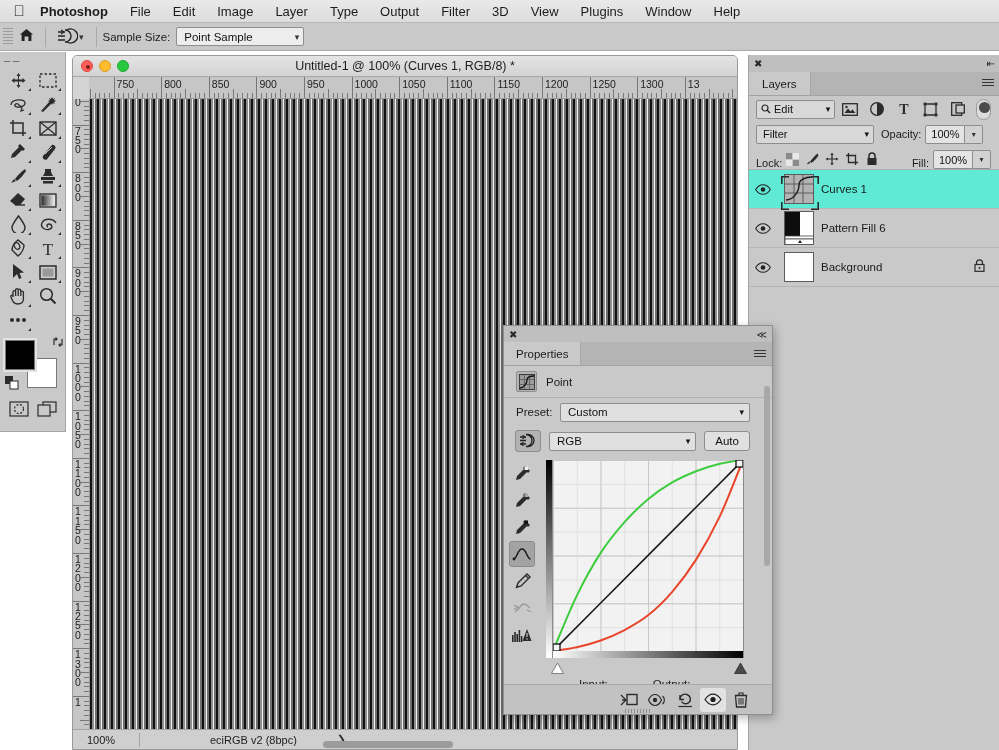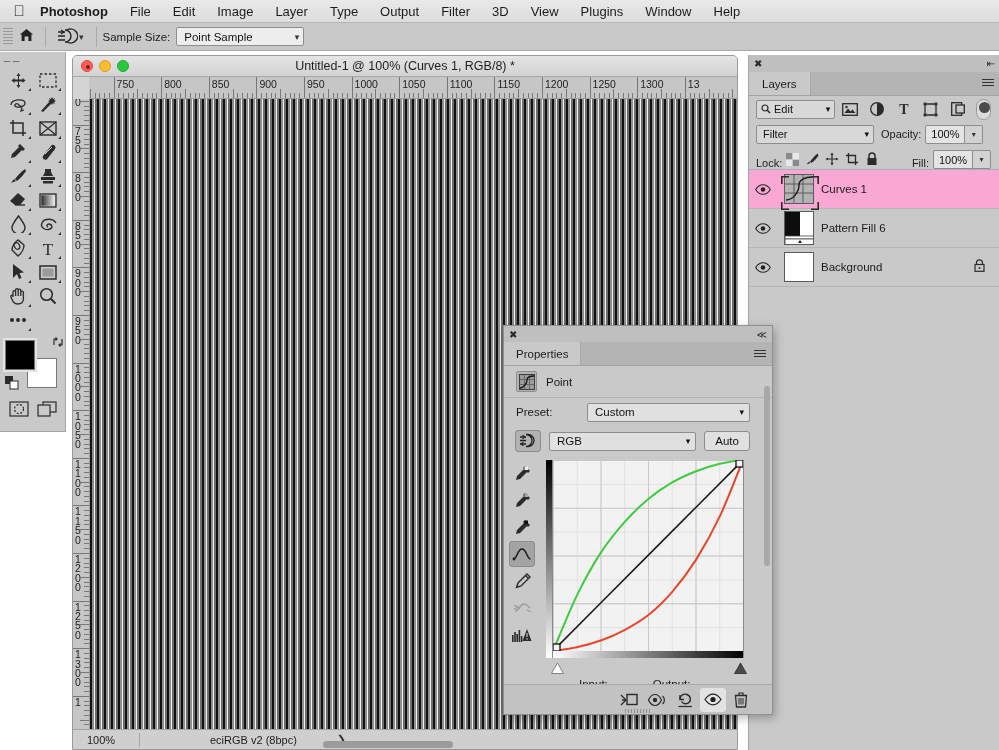--- a/index.html
+++ b/index.html
@@ -183,21 +183,21 @@
     justify-content:center; margin-left:4px;}
   .num-stub { height:19px; width:18px; background:#d2d2d2; border:1px solid #8d8d8d;
     border-left:none; border-radius:0 2px 2px 0; display:flex;align-items:center;justify-content:center;}
   .lp-lockrow { height: 24px; display:flex; align-items:flex-end; padding: 0 8px 0 7px;
     border-bottom:1px solid #aeaeae;}
   .lockbtn { width:20px; height:20px; display:flex;align-items:center;justify-content:center;}
 
   .layerlist { }
   .layerrow { height: 39px; display:flex; align-items:center;
     border-bottom:1px solid #b5b5b5; position:relative; }
-  .layerrow.active { background:#f9a8d4; }
+  .layerrow.active { background:#5eead4; }
   .eye-cell { width: 28px; display:flex; align-items:center; justify-content:center; }
   .thumb-cell { width: 44px; display:flex; align-items:center; justify-content:center; position:relative;}
   .thumb { width: 30px; height: 30px; border:1px solid #5b5b5b; background:#fff; position:relative; overflow:hidden;}
   .brackets { position:absolute; left:4px; top:2px; width:38px; height:34px; pointer-events:none;}
   .layername { font-size:11.5px; color:#1a1a1a; }
   .lockicon { position:absolute; right: 14px; }
 
   
   .propspanel {
     position: absolute; left: 503px; top: 325px; width: 270px; height: 390px;
@@ -215,21 +215,21 @@
   .pp-menu { position:absolute; right:6px; top:8px;}
   .pp-header { height: 32px; display:flex; align-items:center; padding-left:12px; gap:9px;
     border-bottom: 1px solid #b0b0b0;}
   .pp-header .ic { width:21px; height:21px; background:#b5b5b5; border:1px solid #8e8e8e;
     border-radius:2px; display:flex;align-items:center;justify-content:center;}
   .pp-header .tx { font-size:11.5px; color:#1b1b1b;}
   .pp-presetrow { height: 28px; display:flex; align-items:center; padding: 0 22px 0 12px; }
   .pp-presetrow .lb { font-size:11.5px; color:#1b1b1b; width: 44px;}
   .preset-select { flex:1; height:19px; background:#e0e0e0; border:1px solid #8d8d8d;
     border-radius:2px; display:flex; align-items:center; justify-content:space-between;
-    padding: 0 5px 0 7px; font-size:11.5px; color:#111;margin-left:27px;}
+    padding: 0 5px 0 7px; font-size:11.5px; color:#111;}
   .pp-chanrow { height: 30px; display:flex; align-items:center; padding: 0 22px 0 11px; gap:8px;}
   .chan-icon { width:26px;height:22px; background:#b2b2b2; border:1px solid #8d8d8d;
     border-radius:3px; display:flex;align-items:center;justify-content:center;}
   .chan-select { width: 148px; height:19px; background:#e0e0e0; border:1px solid #8d8d8d;
     border-radius:2px; display:flex;align-items:center; justify-content:space-between;
     padding: 0 5px 0 7px; font-size:11.5px; color:#111;}
   .auto-btn { width: 46px; height: 20px; background:#e0e0e0; border:1px solid #8d8d8d;
     border-radius:3px; font-size:11.5px; color:#111; display:flex;align-items:center;justify-content:center;}
 
   .curve-zone { position:relative; height: 212px; }

